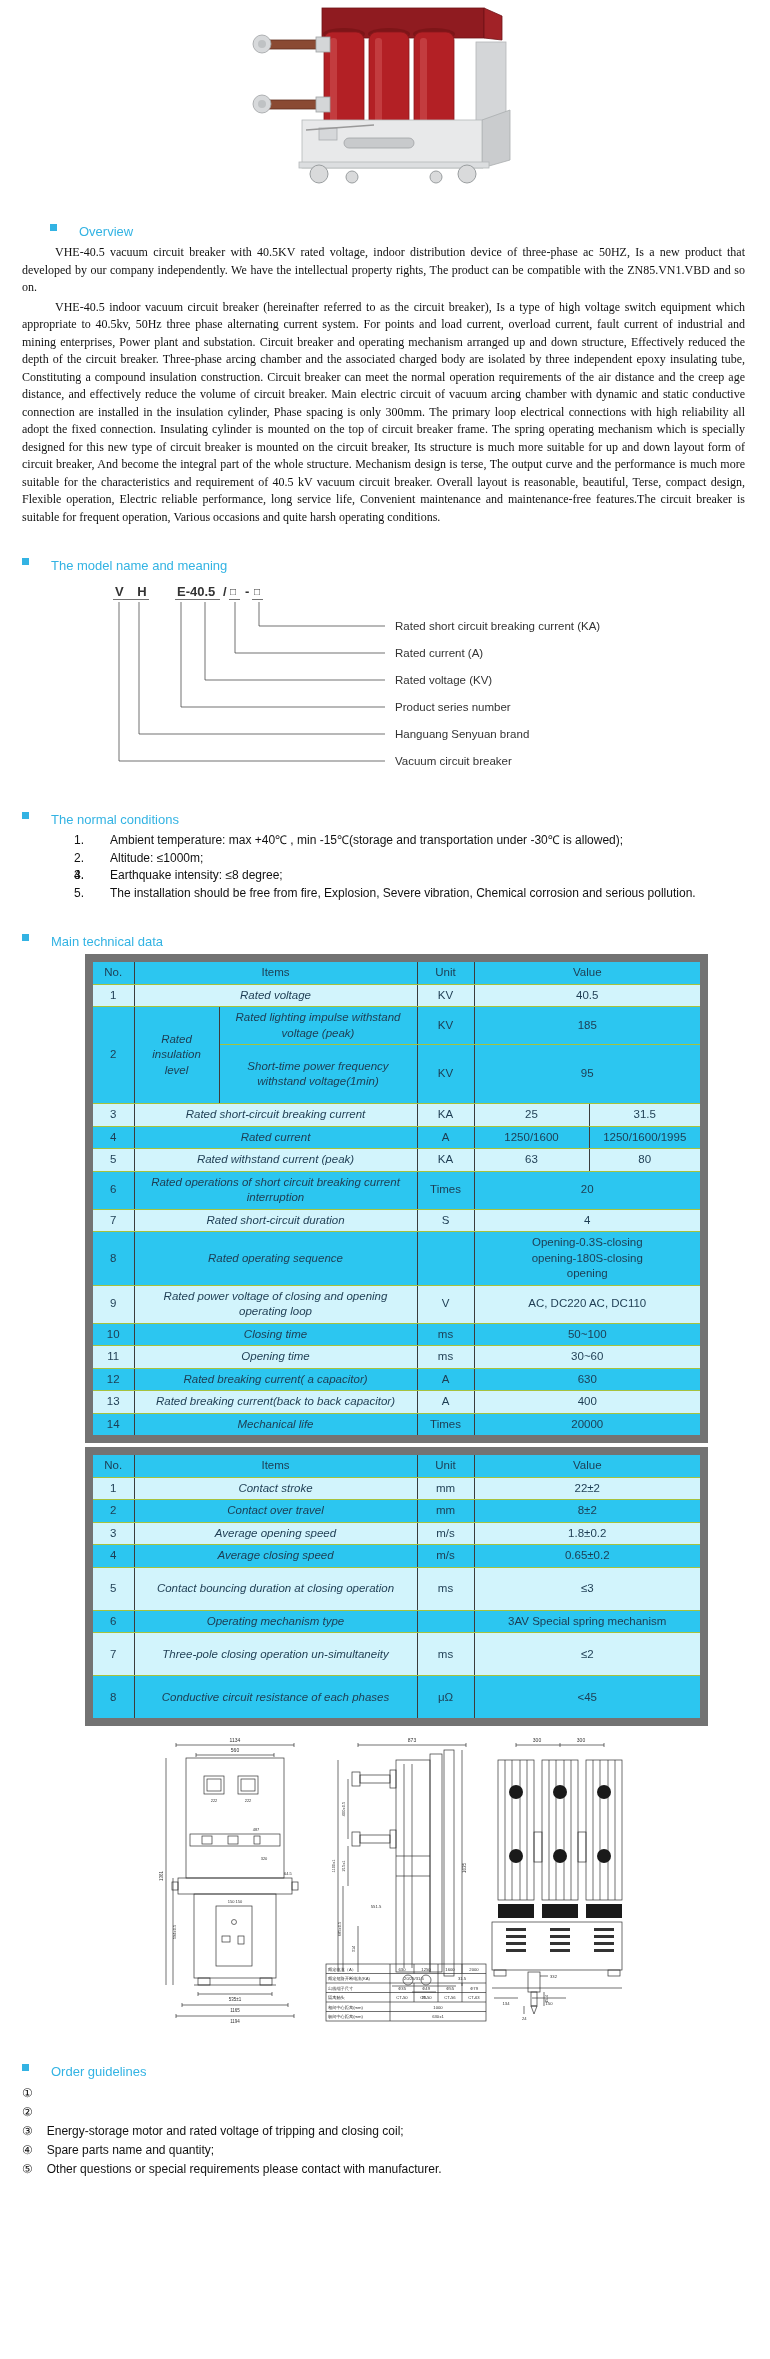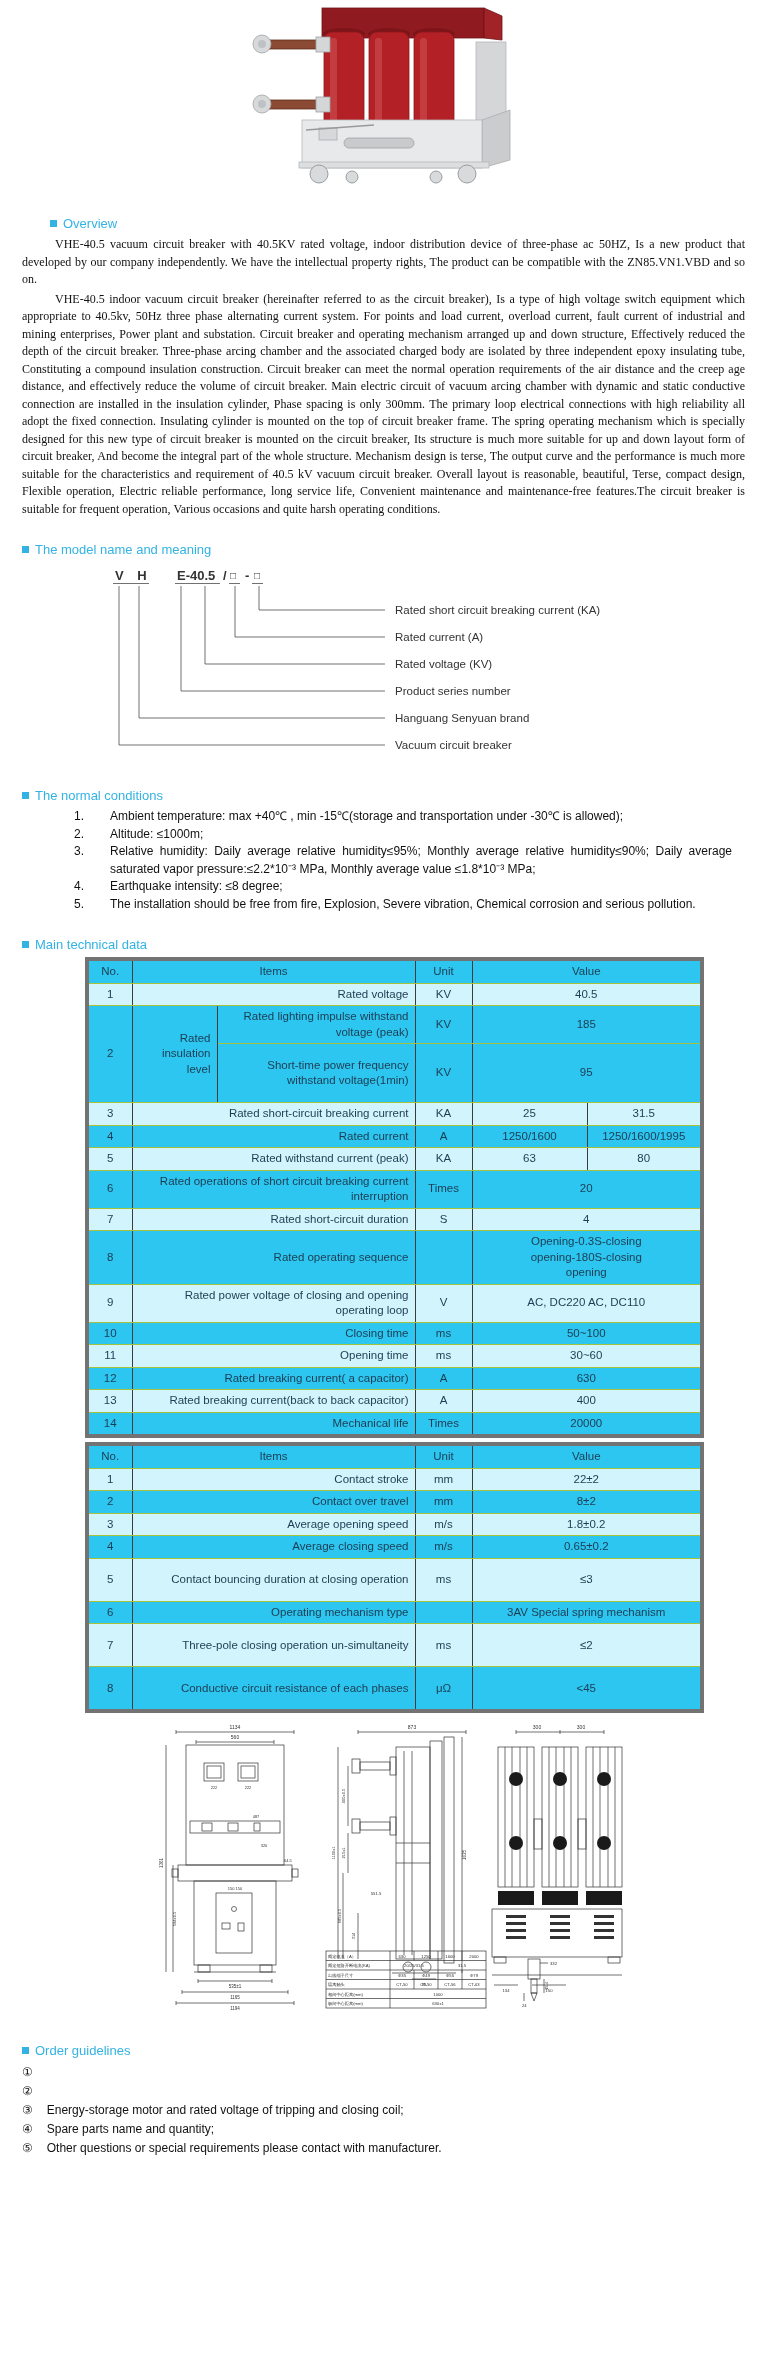--- a/index.html
+++ b/index.html
@@ -2,39 +2,39 @@
 <html><head>
 <meta charset="utf-8">
 <style>
   html,body{margin:0;padding:0;background:#fff;}
   body{width:770px;font-family:"Liberation Sans",sans-serif;color:#1a1a1a;}
   .page{width:770px;height:2359px;overflow:hidden;position:relative;background:#fff;}
 
   .photo-wrap{height:192px;position:relative;}
   .photo-wrap svg{position:absolute;left:224px;top:0;}
 
-  .sec-head{display:flex;align-items:center;gap:6px;color:#33b3e3;font-size:13px;margin:24px 0 5px 22px;}
+  .sec-head{display:flex;align-items:flex-start;gap:22px;color:#33b3e3;font-size:13px;margin:32px 0 5px 22px;}
   .sec-head.ml50{margin-left:50px;}
   .sec-head.ml14{margin-left:14px;}
   .bullet{width:7px;height:7px;background:#33b3e3;display:inline-block;flex:none;}
 
   .para{margin:2px 25px 0 22px;font-size:12px;line-height:17.5px;text-align:justify;text-indent:33px;color:#111;font-family:Liberation Serif, serif;}
 
   .cond{margin:2px 28px 0 0;}
   .cond-item{position:relative;padding-left:110px;padding-right:10px;font-size:12px;line-height:17.5px;text-align:justify;color:#111;}
   .cond-item .marker{position:absolute;left:74px;top:0;}
 
   table.dtable{border-collapse:collapse;margin:4px 0 0 85px;width:615px;font-size:11.5px;color:#1d3c52;table-layout:fixed;}
-  table.dtable{border:4px solid #737373;}
+  table.dtable{border:8px solid #737373;}
   table.dtable td{border-left:1px solid #3c3c3c;border-right:1px solid #3c3c3c;border-top:1px solid #a6c23c;border-bottom:1px solid #a6c23c;padding:3px 6px;line-height:1.35;vertical-align:middle;}
   tr.hrow td{background:#2cc6f0;text-align:center;}
   tr.dark td{background:#2cc6f0;}
   tr.light td{background:#d2f4fc;}
   td.c{text-align:center;}
-  td.l{text-align:right;}
+  td.l{text-align:center;font-style:italic;}
 
   .dims-wrap{margin-top:2px;}
   svg text{font-family:"Liberation Sans",sans-serif;fill:#333;}
   .draw line,.draw rect,.draw path,.draw polyline,.draw polygon,.draw circle{stroke:#333;stroke-width:0.7;fill:none;}
   .draw .fillb{fill:#1a1a1a;stroke:none;}
   .draw .fillg{fill:#333;stroke:none;}
 
   .order{margin:4px 25px 0 22px;}
   .order-item{display:flex;gap:14px;font-size:12px;line-height:19px;color:#111;}
   .order-item.tight{gap:2px;}
@@ -128,21 +128,21 @@
   </svg>
 
   
   <div class="sec-head">
     <span class="bullet"></span>
     <span>The normal conditions</span>
   </div>
   <div class="cond">
     <div class="cond-item"><span class="marker">1.</span><span>Ambient temperature:  max +40℃ , min -15℃(storage and transportation under -30℃ is allowed);</span></div>
     <div class="cond-item"><span class="marker">2.</span><span>Altitude: ≤1000m;</span></div>
-    <div class="cond-item"><span class="marker">3.</span><span>Relative humidity: Daily average relative humidity≤95%; Monthly average relative humidity≤90%; Daily average saturated vapor pressure:≤2.2*10⁻³ MPa, Monthly average value ≤1.8*10⁻³ MPa;</span></div>
+    <div class="cond-item"><span class="marker">3.</span></div>
     <div class="cond-item"><span class="marker">4.</span><span>Earthquake intensity: ≤8 degree;</span></div>
     <div class="cond-item"><span class="marker">5.</span><span>The installation should be free from fire, Explosion,  Severe vibration, Chemical corrosion and serious pollution.</span></div>
   </div>
 
   
   <div class="sec-head">
     <span class="bullet"></span>
     <span>Main technical data</span>
   </div>
   <table class="dtable">

